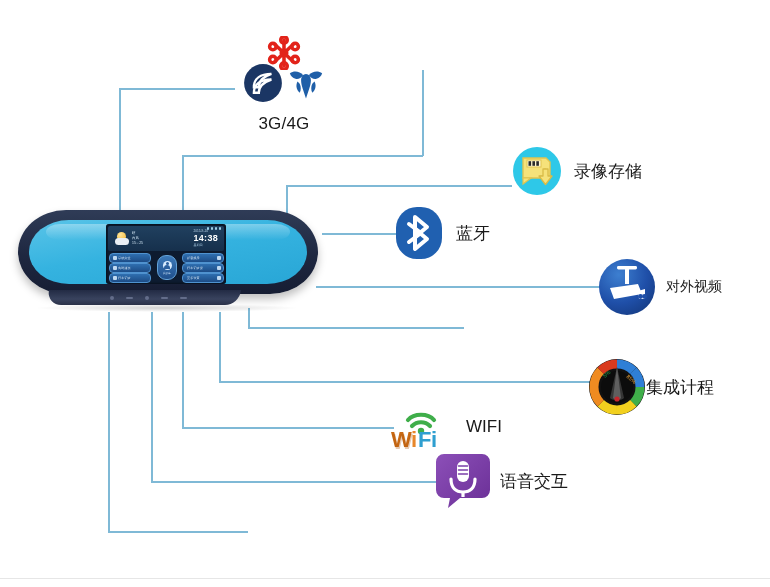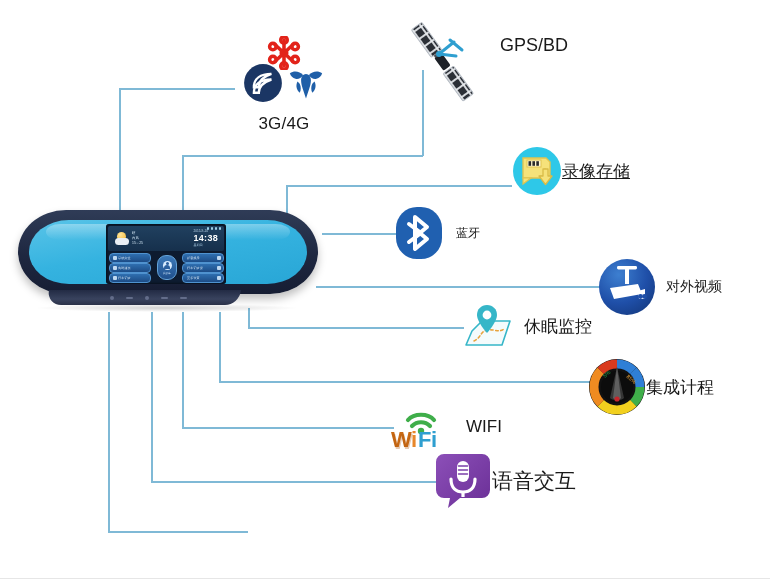--- a/index.html
+++ b/index.html
@@ -123,45 +123,45 @@
   .telecom{position:absolute;left:48px;top:26px;width:44px;height:42px;}
   #carriers .lbl{font-size:17px;margin-top:6px;letter-spacing:.2px;}
 
   
   #sat-node{left:392px;top:12px;}
   #sat-node .ico{width:100px;height:100px;}
   #sat-node .lbl{font-size:18px;margin-left:8px;margin-top:-34px;}
 
   #n-storage{left:512px;top:146px;}
   #n-storage .ico{width:50px;height:50px;}
-  #n-storage .lbl{font-size:17px;margin-left:0;text-decoration:underline;}
+  #n-storage .lbl{font-size:17px;margin-left:12px;}
 
   #n-bt{left:396px;top:207px;}
   #n-bt .ico{width:46px;height:52px;}
-  #n-bt .lbl{font-size:12px;margin-left:14px;}
+  #n-bt .lbl{font-size:17px;margin-left:14px;}
 
   #n-video{left:598px;top:258px;}
   #n-video .ico{width:58px;height:58px;}
   #n-video .lbl{font-size:14px;margin-left:10px;font-family:Liberation Mono, monospace;}
 
   #n-sleep{left:462px;top:303px;}
   #n-sleep .ico{width:52px;height:46px;}
   #n-sleep .lbl{font-size:17px;margin-left:10px;}
 
   #n-meter{left:588px;top:358px;}
   #n-meter .ico{width:58px;height:58px;}
   #n-meter .lbl{font-size:17px;margin-left:0;}
 
   #n-wifi{left:390px;top:404px;}
   #n-wifi .ico{width:62px;height:46px;}
   #n-wifi .lbl{font-size:17px;margin-left:14px;}
 
   #n-voice{left:434px;top:452px;}
   #n-voice .ico{width:58px;height:58px;}
-  #n-voice .lbl{font-size:21px;}
+  #n-voice .lbl{font-size:17px;margin-left:8px;}
 
   #n-gyro{left:243px;top:500px;}
   #n-gyro .ico{width:62px;height:62px;}
   #n-gyro .lbl{font-size:17px;margin-left:10px;}
 </style>
 </head>
 <body>
 
 <div id="stage">
 
@@ -298,45 +298,20 @@
           <path d="M54 16 C48 12 40 13 35 19 C38 23 42 25 46 24 C50 23 53 20 54 16 Z"></path>
           <path d="M31 17 C35 17 38 21 38 26 C38 34 34 42 31 52 C28 42 24 34 24 26 C24 21 27 17 31 17 Z"></path>
           <path d="M19 28 C16 33 17 40 22 44 C24 40 24 35 22 31 Z"></path>
           <path d="M43 28 C46 33 45 40 40 44 C38 40 38 35 40 31 Z"></path>
         </g>
       </svg>
     </div>
     <div class="lbl">3G/4G</div>
   </div>
 
-  <div class="node" id="sat-node">
-    <div class="ico">
-      <svg viewBox="0 0 100 100" width="100" height="100">
-        <defs>
-          <pattern id="cells" width="9" height="9" patternUnits="userSpaceOnUse">
-            <rect width="9" height="9" fill="#e9ecef"></rect>
-            <rect x="0.9" y="0.9" width="7.2" height="7.2" fill="#2b2f36"></rect>
-          </pattern>
-        </defs>
-        <g transform="rotate(-36 50 50)">
-          <rect x="44" y="6" width="13" height="34" rx="1.4" fill="url(#cells)" stroke="#b9bfc7" stroke-width="1"></rect>
-          <rect x="44" y="60" width="13" height="34" rx="1.4" fill="url(#cells)" stroke="#b9bfc7" stroke-width="1"></rect>
-          <rect x="46" y="42" width="9" height="16" rx="1.8" fill="#1d2128"></rect>
-          <rect x="47" y="40" width="7" height="3" fill="#4a5058"></rect>
-        </g>
-        <g stroke="#2f9fd0" stroke-width="3" fill="none" stroke-linecap="round">
-          <path d="M47 42 L62 30"></path>
-          <path d="M47 42 L64 44"></path>
-          <path d="M58 28 L70 38"></path>
-        </g>
-        <circle cx="47" cy="42" r="3" fill="#2f9fd0"></circle>
-      </svg>
-    </div>
-    <div class="lbl">GPS/BD</div>
-  </div>
 
   <div class="node" id="n-storage">
     <div class="ico">
       <svg viewBox="0 0 50 50" width="50" height="50">
         <circle cx="25" cy="25" r="24" fill="#2ec8e8"></circle>
         <path d="M11 12 H34 L38 16 V32 H11 Z" fill="#f6e27a" stroke="#e0c450" stroke-width="1.4"></path>
         <rect x="15" y="14" width="14" height="7" fill="#fdf6cf" stroke="#e0c450" stroke-width="1"></rect>
         <rect x="16.5" y="15.2" width="2.6" height="4.6" fill="#2b2b2b"></rect>
         <rect x="20.4" y="15.2" width="2.6" height="4.6" fill="#2b2b2b"></rect>
         <rect x="24.3" y="15.2" width="2.6" height="4.6" fill="#2b2b2b"></rect>
@@ -374,31 +349,20 @@
         <rect x="19" y="8" width="20" height="3.4" rx="1.4" fill="#ffffff"></rect>
         <path d="M12 30 L40 26 L44 36 L16 41 Z" fill="#ffffff"></path>
         <path d="M40 33 L47 31 L47 41 L41 41 Z" fill="#ffffff"></path>
         <circle cx="42.5" cy="38.5" r="2.4" fill="#1f4fa8"></circle>
         <circle cx="46.5" cy="38.5" r="2.4" fill="#1f4fa8"></circle>
       </svg>
     </div>
     <div class="lbl">对外视频</div>
   </div>
 
-  <div class="node" id="n-sleep">
-    <div class="ico">
-      <svg viewBox="0 0 52 46" width="52" height="46">
-        <path d="M10 28 L20 18 H48 L40 42 H4 Z" fill="#f4fbfc" stroke="#36b6c8" stroke-width="1.6" stroke-linejoin="round"></path>
-        <path d="M12 38 C20 34 18 28 26 27 C34 26 36 30 42 26" fill="none" stroke="#e8a33d" stroke-width="1.6" stroke-dasharray="2.6 2.6" stroke-linecap="round"></path>
-        <path d="M25 2 C31 2 35 6.4 35 12 C35 19 25 30 25 30 C25 30 15 19 15 12 C15 6.4 19 2 25 2 Z" fill="#36b6c8"></path>
-        <circle cx="25" cy="12" r="4.4" fill="#ffffff"></circle>
-      </svg>
-    </div>
-    <div class="lbl">休眠监控</div>
-  </div>
 
   <div class="node" id="n-meter">
     <div class="ico">
       <svg viewBox="0 0 58 58" width="58" height="58">
         <circle cx="29" cy="29" r="28" fill="#111111"></circle>
         <g fill="none" stroke-width="9" transform="rotate(-90 29 29)">
           <path d="M29 6 A23 23 0 0 1 45.3 12.7" stroke="#ef8b21"></path>
           <path d="M45.3 12.7 A23 23 0 0 1 52 29" stroke="#d93a1e"></path>
           <path d="M52 29 A23 23 0 0 1 45.3 45.3" stroke="#2f7fd6"></path>
           <path d="M45.3 45.3 A23 23 0 0 1 29 52" stroke="#2f7fd6"></path>

